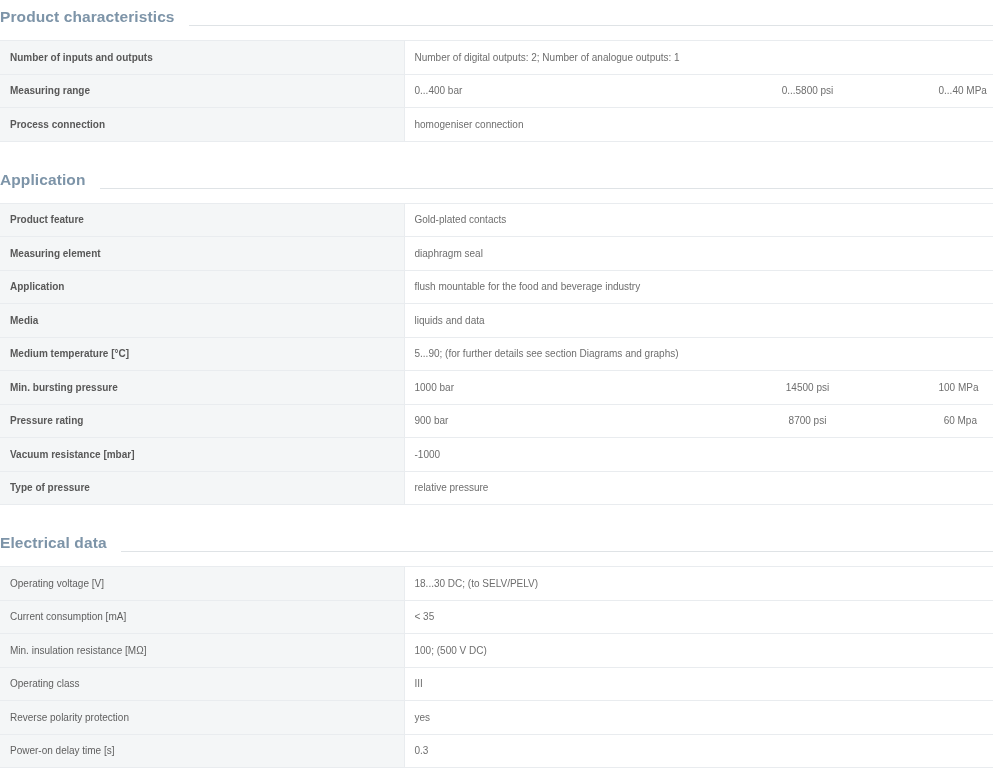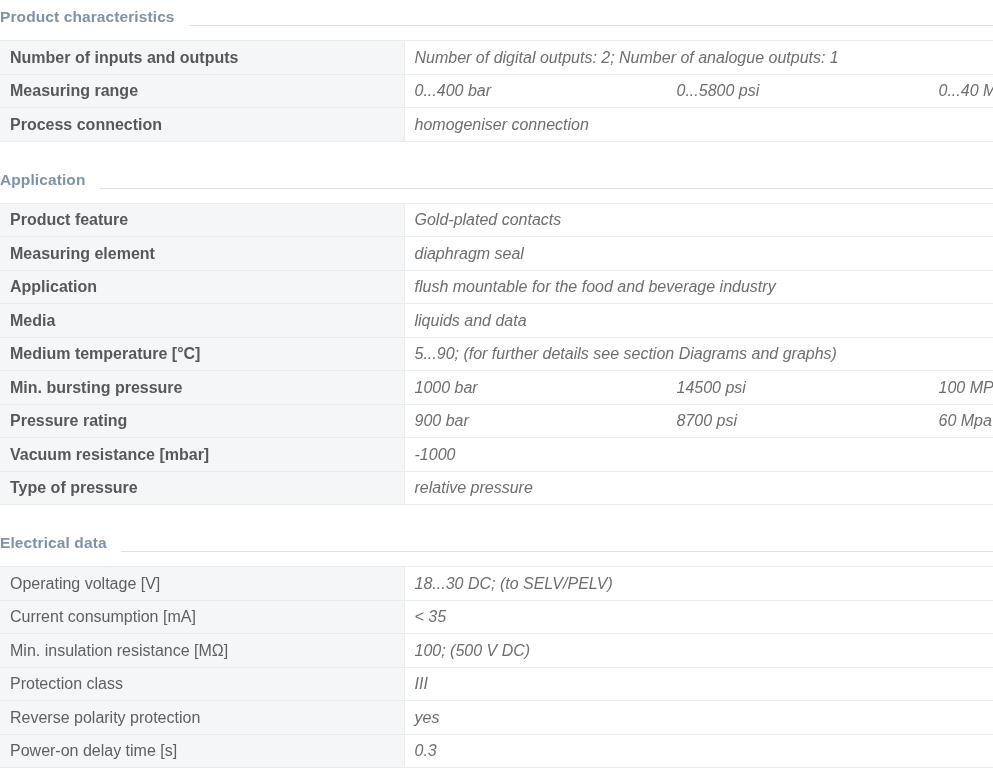--- a/index.html
+++ b/index.html
@@ -46,47 +46,47 @@
   table.spec {
     width: 993px;
     border-collapse: collapse;
     table-layout: fixed;
     margin: 0;
   }
   table.spec tr { height: 33.5px; }
   table.spec td {
     border-bottom: 1px solid #e9ecef;
     border-top: 1px solid #e9ecef;
-    font-size: 16px;
+    font-size: 10px;
     color: #6e6e6e;
     padding: 0 10px;
     vertical-align: middle;
     height: 33.5px;
     line-height: 15px;
     overflow: hidden;
     white-space: nowrap;
   }
   td.label {
     background: #f4f6f7;
     color: #5a5a5a;
     width: 404px;
     border-right: 1px solid #e9ecef;
   }
   td.label.bold { font-weight: bold; color: #585858; }
   td.label.plain { font-weight: normal; color: #5f5f5f; margin-left: 28px; }
-  td.val { background: #ffffff; color: #737373; font-style: italic; }
+  td.val { background: #ffffff; color: #737373; }
 
   
   .triple {
     display: flex;
     width: 100%;
     align-items: center;
   }
   .triple .c1 { width: 262px; flex: 0 0 262px; }
-  .triple .c2 { width: 262px; flex: 0 0 262px; }
+  .triple .c2 { width: 262px; flex: 0 0 262px; text-align: center; }
   .triple .c3 { flex: 1 1 auto; text-align: right; padding-right: 6px; }
 
   .gap-sm { height: 14px; }
   .gap-xl { height: 21px; }
 </style>
 </head>
 <body>
 
 <div class="page">
   <div id="sections-root">
@@ -194,21 +194,21 @@
             </tr>
             <tr>
               <td class="label plain">Current consumption [mA]</td>
               <td class="val">&lt; 35</td>
             </tr>
             <tr>
               <td class="label plain">Min. insulation resistance [MΩ]</td>
               <td class="val">100; (500 V DC)</td>
             </tr>
             <tr>
-              <td class="label plain">Protection class</td>
+              <td class="label plain">Operating class</td>
               <td class="val">III</td>
             </tr>
             <tr>
               <td class="label plain">Reverse polarity protection</td>
               <td class="val">yes</td>
             </tr>
             <tr>
               <td class="label plain">Power-on delay time [s]</td>
               <td class="val">0.3</td>
             </tr>

